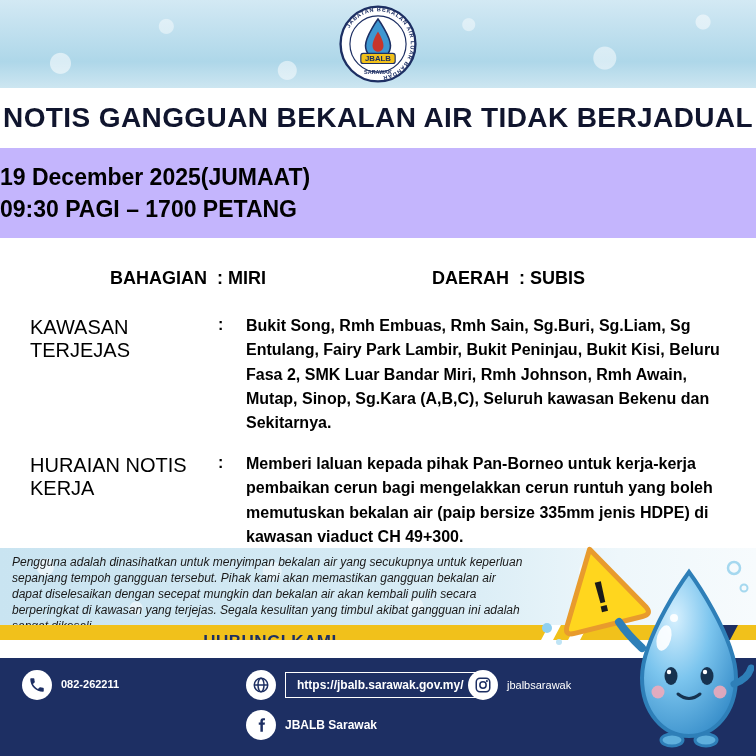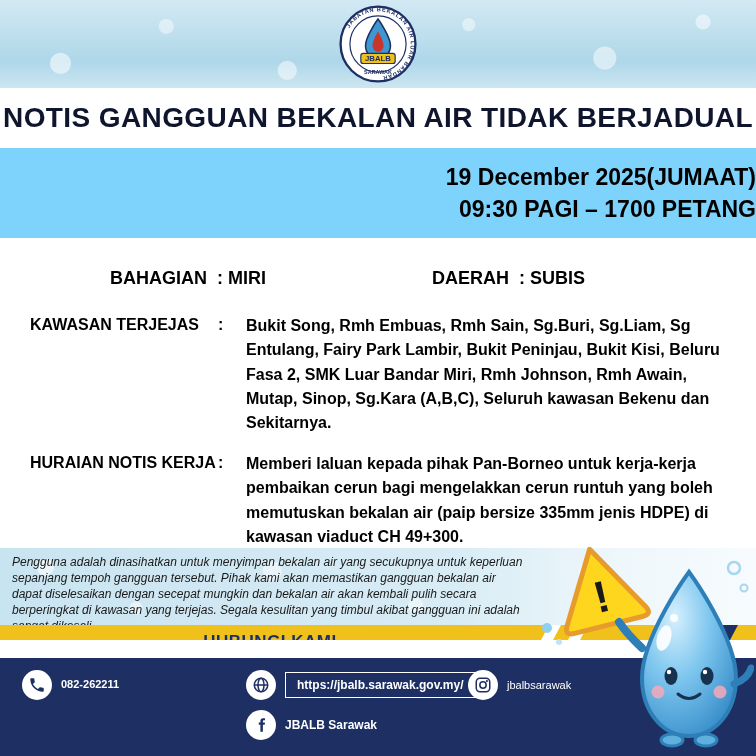--- a/index.html
+++ b/index.html
@@ -17,33 +17,33 @@
       radial-gradient(circle at 62% 28%, rgba(255,255,255,.45) 0 6px, transparent 7px),
       radial-gradient(circle at 80% 66%, rgba(255,255,255,.5) 0 11px, transparent 12px),
       radial-gradient(circle at 93% 25%, rgba(255,255,255,.5) 0 7px, transparent 8px),
       linear-gradient(180deg,#d3e9f4 0%,#aed7e9 70%,#cde6f1 100%);
   }
   .logo{position:absolute;top:5px;left:50%;transform:translateX(-50%);width:78px;height:78px;z-index:3;}
   
   .title-band{position:absolute;top:88px;left:0;right:0;height:60px;background:#fff;display:flex;align-items:center;justify-content:center;}
   .title-band h1{margin:8px;font-size:28px;font-weight:bold;color:#10152e;letter-spacing:.4px;white-space:nowrap;}
   
-  .date-banner{position:absolute;top:148px;left:0;right:0;height:90px;background:#7dd3fc;
-    display:flex;flex-direction:column;align-items:flex-end;justify-content:center;gap:5px;}
+  .date-banner{position:absolute;top:148px;left:0;right:0;height:90px;background:#c4b5fd;
+    display:flex;flex-direction:column;align-items:flex-start;justify-content:center;gap:5px;}
   .date-banner .line{font-size:23px;font-weight:bold;color:#000;}
   
   .region{position:absolute;top:268px;left:0;right:0;height:26px;font-size:18px;font-weight:bold;color:#000;}
   .region .bahagian{position:absolute;left:110px;}
   .region .daerah{position:absolute;left:432px;}
   .region .lbl{margin-right:10px;}
   
   .section{position:absolute;left:30px;display:flex;align-items:flex-start;}
   .section.kawasan{top:314px;}
   .section.huraian{top:452px;justify-content:center;}
-  .section .label{width:188px;font-weight:bold;font-size:16px;color:#000;padding-top:2px;}
+  .section .label{width:188px;font-weight:normal;font-size:20px;color:#000;padding-top:2px;}
   .section .colon{width:28px;font-weight:bold;font-size:16px;color:#000;padding-top:2px;}
   .section .text{width:488px;font-weight:bold;font-size:16px;line-height:1.52;color:#000;}
   
   .disclaimer{
     position:absolute;top:548px;left:0;right:0;height:77px;
     background:
       radial-gradient(circle at 6% 25%, rgba(255,255,255,.6) 0 8px, transparent 9px),
       radial-gradient(circle at 18% 78%, rgba(255,255,255,.55) 0 6px, transparent 7px),
       radial-gradient(circle at 36% 30%, rgba(255,255,255,.5) 0 9px, transparent 10px),
       radial-gradient(circle at 55% 75%, rgba(255,255,255,.5) 0 7px, transparent 8px),

